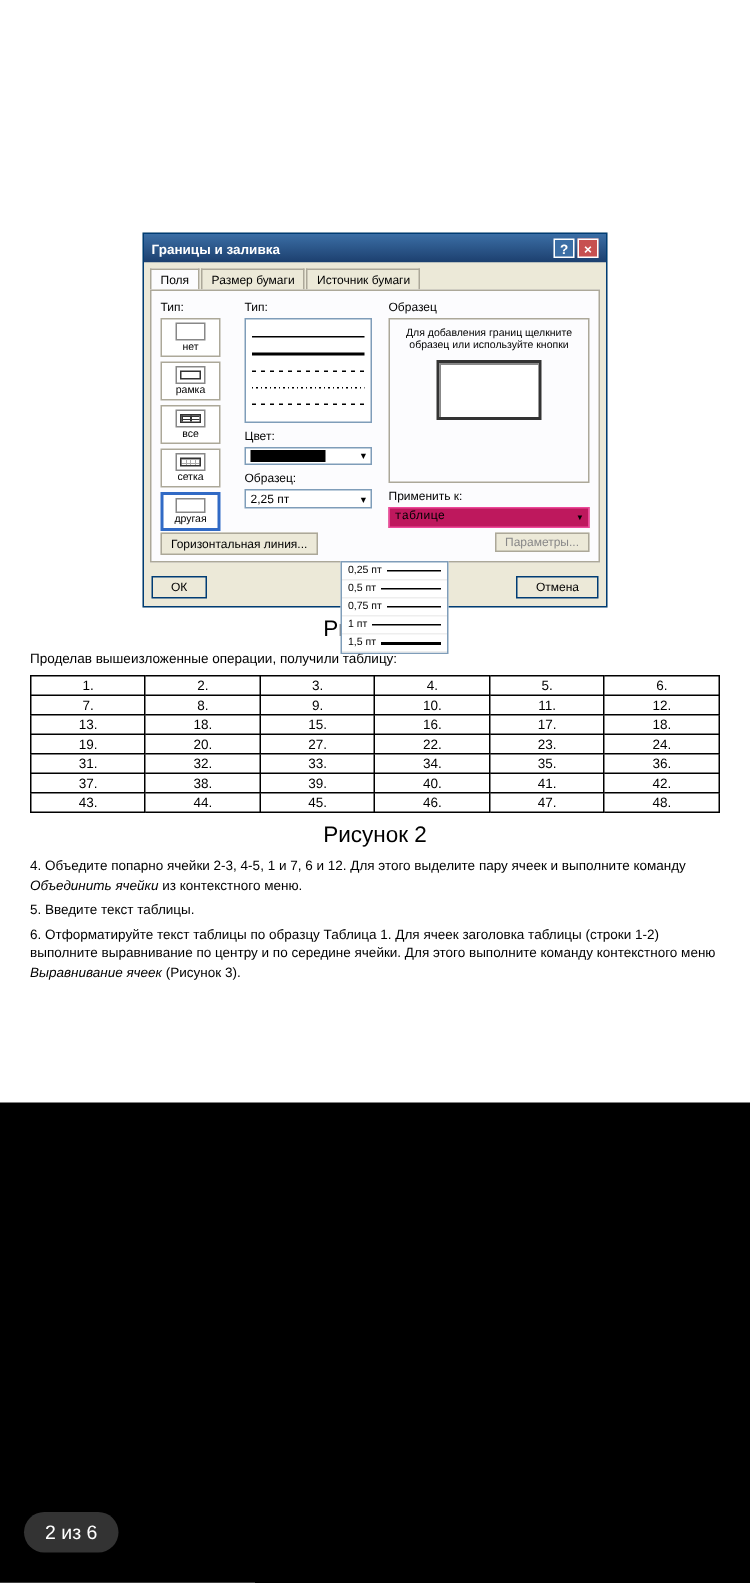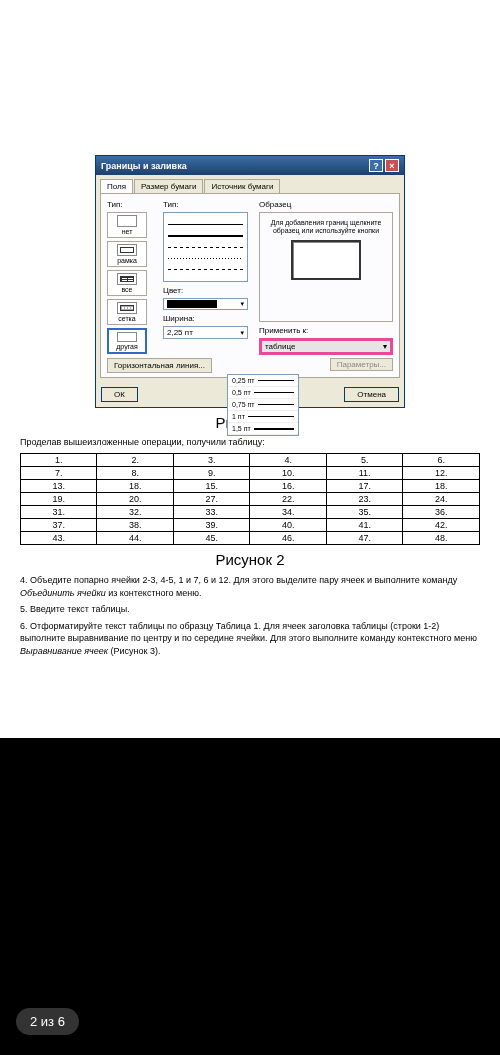--- a/index.html
+++ b/index.html
@@ -126,25 +126,25 @@
       position: relative;
     }
     .preview-grid::before {
       content: '';
       position: absolute; inset: 0;
       background: linear-gradient(#888 0 1px, transparent 1px) 0 50%/100% 100%, linear-gradient(90deg,#888 0 1px, transparent 1px) 50% 0/100% 100%;
     }
     .apply-row { margin-top: 4px; }
     .apply-sel {
       width: 100%;
-      border: 3px solid #ec4899;
-      background: #e5e5e5;
+      border: 1px solid #ec4899;
+      background: #be185d;
       padding: 1px 3px;
       font-size: 8px;
-      display: flex; justify-content: space-between;
+      display: flex; justify-content: space-between; font-family: Liberation Mono, monospace;
     }
     .params-btn {
       float: right;
       margin-top: 3px;
       padding: 1px 6px;
       border: 1px solid #aca899;
       background: #ece9d8;
       font-size: 8px;
       color: #888;
     }
@@ -271,21 +271,21 @@
             <div class="style-line thick"></div>
             <div class="style-line dash"></div>
             <div class="style-line dot"></div>
             <div class="style-line dash"></div>
           </div>
           <div class="lbl" style="margin-top:4px">Цвет:</div>
           <div class="sel-box">
               <div class="color-swatch"></div>
               <span class="arrow">▾</span>
             </div>
-          <div class="lbl" style="margin-top:4px">Ширина:</div>
+          <div class="lbl" style="margin-top:4px">Образец:</div>
           <div class="sel-box">
               <span>2,25 пт</span>
               <span class="arrow">▾</span>
             </div>
         </div>
         <div class="col-right">
           <div class="lbl">Образец</div>
           <div class="preview-box">
             <div class="preview-hint">Для добавления границ щелкните образец или используйте кнопки</div>
             <div class="preview-grid"></div>

